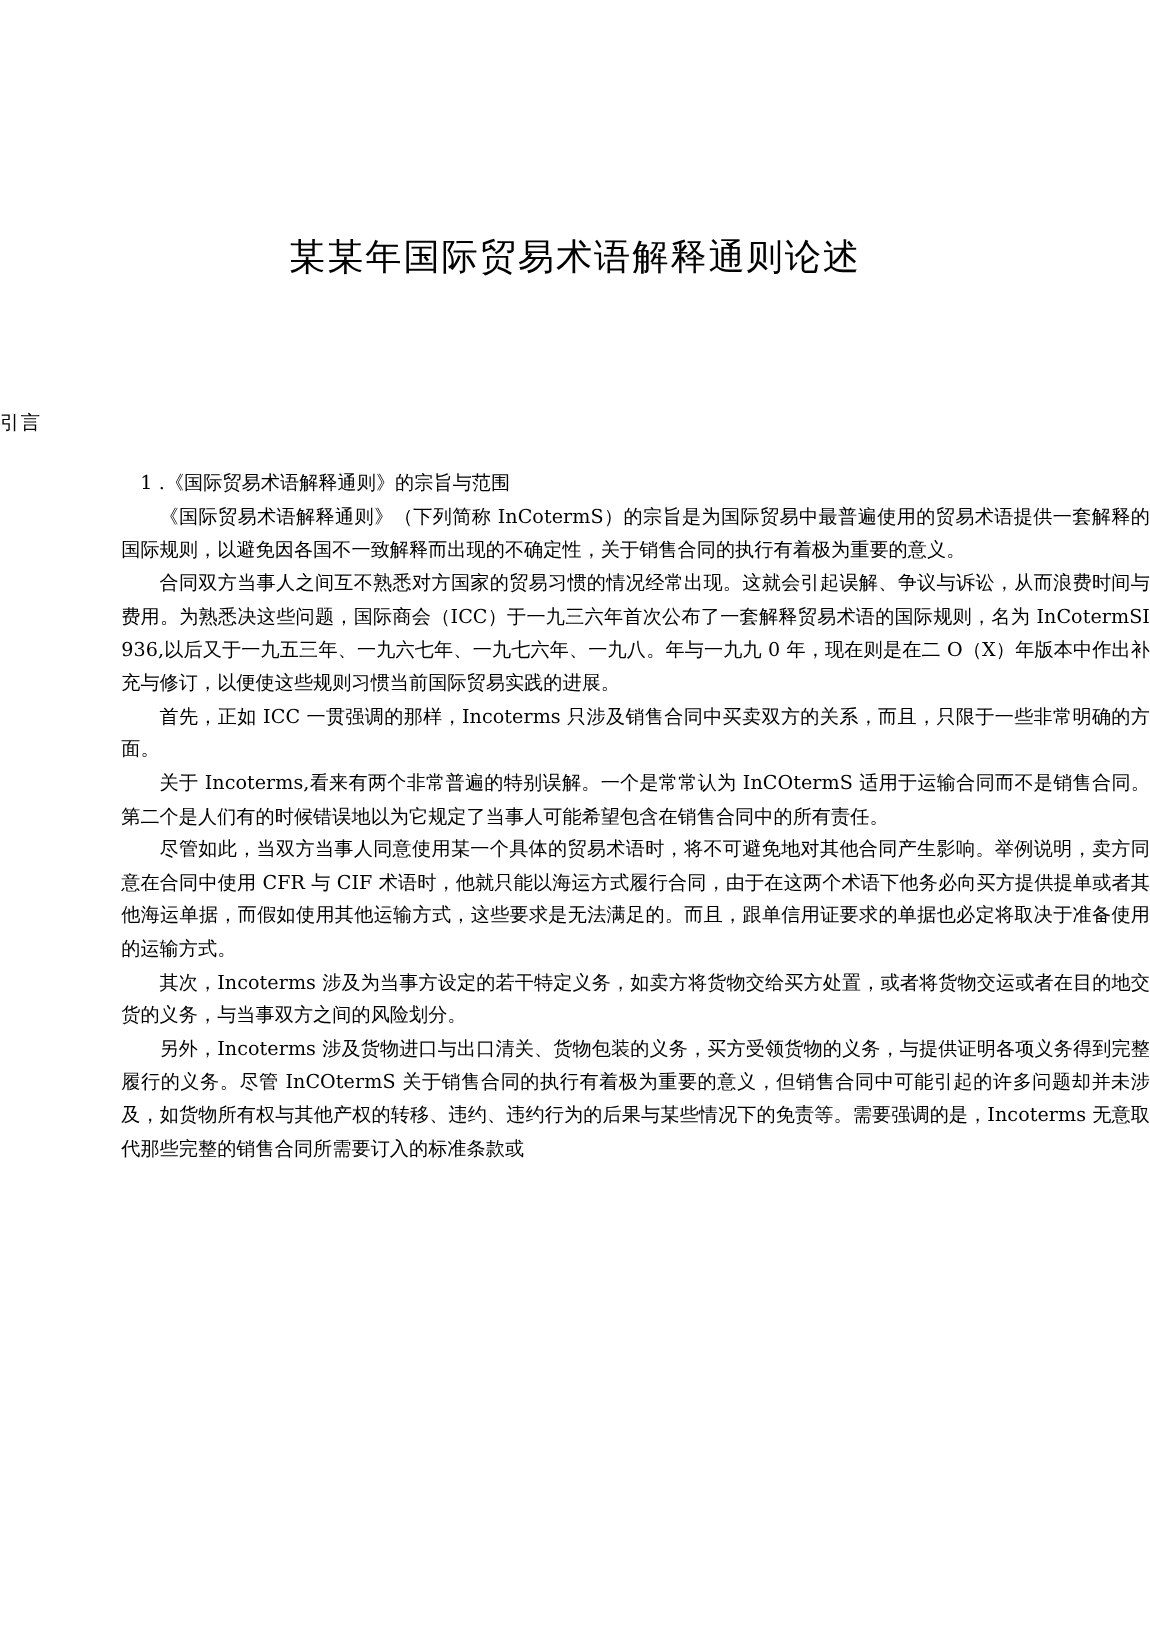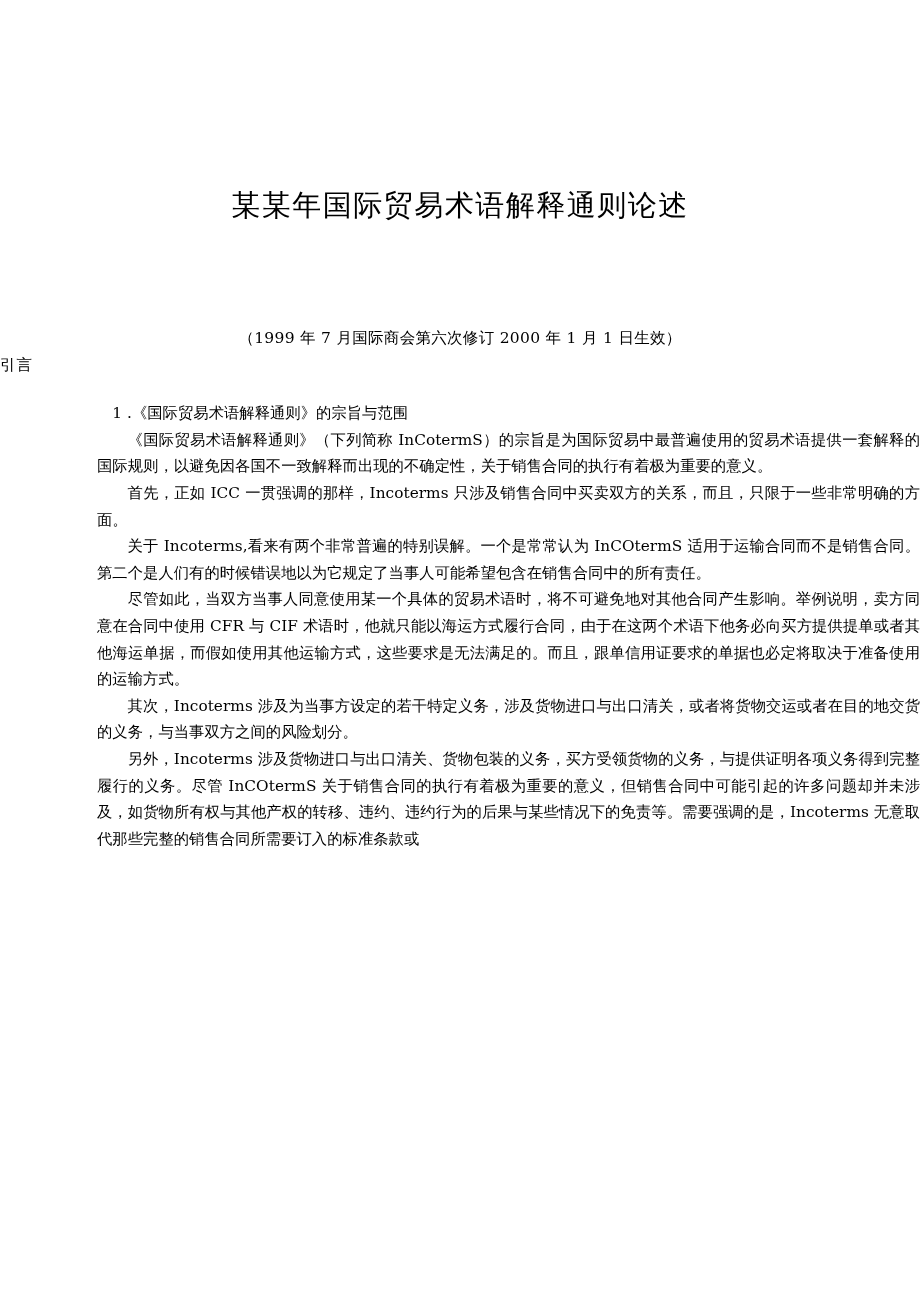--- a/index.html
+++ b/index.html
@@ -66,28 +66,28 @@
   }
 </style>
 </head>
 <body>
 
 <div class="page">
 
   <h1 class="doc-title">某某年国际贸易术语解释通则论述</h1>
 
   <div class="subtitle-block">
-    <span class="subtitle-line">（1999 年 7 月国际商会第六次修订 2000 年 1 月 1 日生效）</span>
   </div>
 
   <div class="section-heading">引言</div>
 
   <div class="body-block">
     <p class="para list-item">1 .《国际贸易术语解释通则》的宗旨与范围</p>
     <p class="para">《国际贸易术语解释通则》（下列简称 InCotermS）的宗旨是为国际贸易中最普遍使用的贸易术语提供一套解释的国际规则，以避免因各国不一致解释而出现的不确定性，关于销售合同的执行有着极为重要的意义。</p>
+    <p class="para">合同双方当事人之间互不熟悉对方国家的贸易习惯的情况经常出现。这就会引起误解、争议与诉讼，从而浪费时间与费用。为熟悉决这些问题，国际商会（ICC）于一九三六年首次公布了一套解释贸易术语的国际规则，名为 InCotermSI936,以后又于一九五三年、一九六七年、一九七六年、一九八。年与一九九 0 年，现在则是在二 O（X）年版本中作出补充与修订，以便使这些规则习惯当前国际贸易实践的进展。</p>
     <p class="para">首先，正如 ICC 一贯强调的那样，Incoterms 只涉及销售合同中买卖双方的关系，而且，只限于一些非常明确的方面。</p>
     <p class="para">关于 Incoterms,看来有两个非常普遍的特别误解。一个是常常认为 InCOtermS 适用于运输合同而不是销售合同。第二个是人们有的时候错误地以为它规定了当事人可能希望包含在销售合同中的所有责任。</p>
     <p class="para">尽管如此，当双方当事人同意使用某一个具体的贸易术语时，将不可避免地对其他合同产生影响。举例说明，卖方同意在合同中使用 CFR 与 CIF 术语时，他就只能以海运方式履行合同，由于在这两个术语下他务必向买方提供提单或者其他海运单据，而假如使用其他运输方式，这些要求是无法满足的。而且，跟单信用证要求的单据也必定将取决于准备使用的运输方式。</p>
-    <p class="para">其次，Incoterms 涉及为当事方设定的若干特定义务，涉及货物进口与出口清关，或者将货物交运或者在目的地交货的义务，与当事双方之间的风险划分。</p>
+    <p class="para">其次，Incoterms 涉及为当事方设定的若干特定义务，如卖方将货物交给买方处置，或者将货物交运或者在目的地交货的义务，与当事双方之间的风险划分。</p>
     <p class="para">另外，Incoterms 涉及货物进口与出口清关、货物包装的义务，买方受领货物的义务，与提供证明各项义务得到完整履行的义务。尽管 InCOtermS 关于销售合同的执行有着极为重要的意义，但销售合同中可能引起的许多问题却并未涉及，如货物所有权与其他产权的转移、违约、违约行为的后果与某些情况下的免责等。需要强调的是，Incoterms 无意取代那些完整的销售合同所需要订入的标准条款或</p>
   </div>
 
 </div>
 
 </body></html>

